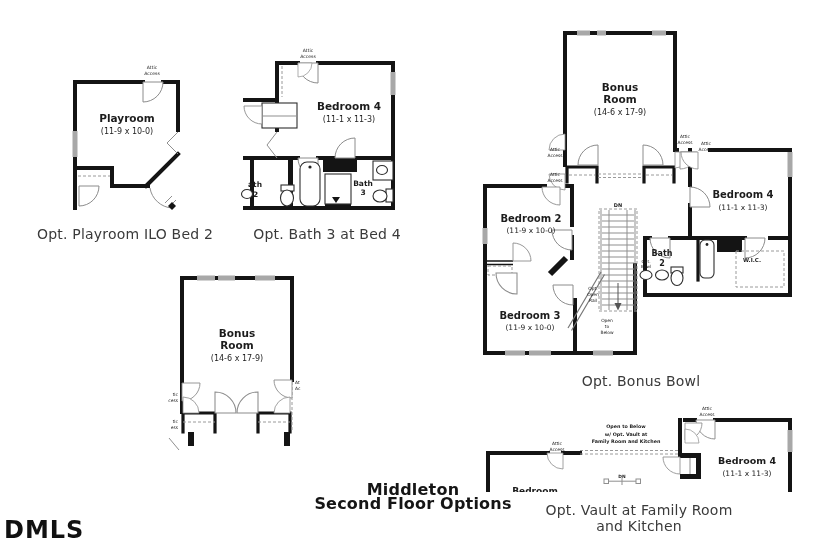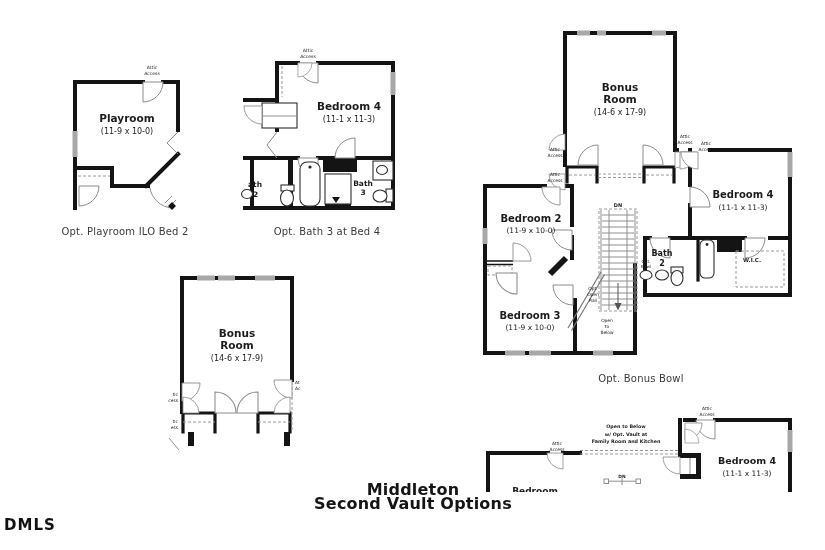--- a/index.html
+++ b/index.html
@@ -8,24 +8,24 @@
   .plan{position:absolute;}
   svg text{font-family:"DejaVu Sans","Liberation Sans",sans-serif;fill:#1c1c1c;}
   .wall{stroke:#141414;stroke-width:4;fill:none;stroke-linecap:square;}
   .wall3{stroke:#141414;stroke-width:3.2;fill:none;stroke-linecap:square;}
   .thin{stroke:#2e2e2e;stroke-width:1.1;fill:#fff;}
   .gray{stroke:#8f8f8f;stroke-width:1;fill:none;}
   .dash{stroke:#9a9a9a;stroke-width:1;fill:none;stroke-dasharray:3 2;}
   .win{fill:#a8a8a8;stroke:none;}
   .blk{fill:#141414;stroke:none;}
   .door{fill:#fff;stroke:#8c8c8c;stroke-width:1;}
-  .cap{position:absolute;font-size:10px;color:#3a3a3a;text-align:center;width:200px;letter-spacing:.2px;}
+  .cap{position:absolute;font-size:14px;color:#3a3a3a;text-align:center;width:200px;letter-spacing:.2px;}
   .title{position:absolute;left:313px;top:483px;width:200px;text-align:center;color:#151515;
          font-weight:bold;font-size:16px;line-height:14px;letter-spacing:.2px;}
-  .logo{position:absolute;left:4px;top:516px;font-size:15px;font-weight:bold;color:#111;letter-spacing:1px;}
+  .logo{position:absolute;left:4px;top:516px;font-size:24px;font-weight:bold;color:#111;letter-spacing:1px;}
 </style>
 </head>
 <body>
 
 <div class="canvas">
 
   <svg width="0" height="0" style="position:absolute">
     <defs>
         <path id="pie" d="M0,0 L20,0 A20,20 0 0 1 0,20 Z"></path>
       </defs>
@@ -239,20 +239,21 @@
     <text x="222" y="14.5" font-size="4.4" text-anchor="middle">Attic</text>
     <text x="222" y="20.5" font-size="4.4" text-anchor="middle">Access</text>
     <text x="141" y="33" font-size="4.8" font-weight="bold" text-anchor="middle">Open to Below</text>
     <text x="141" y="40.5" font-size="4.8" font-weight="bold" text-anchor="middle">w/ Opt. Vault at</text>
     <text x="141" y="48" font-size="4.8" font-weight="bold" text-anchor="middle">Family Room and Kitchen</text>
     <text x="137" y="82.5" font-size="4.4" font-weight="bold" text-anchor="middle">DN</text>
     <text x="262" y="69" font-size="9.5" font-weight="bold" text-anchor="middle">Bedroom 4</text>
     <text x="262" y="80.5" font-size="7.5" text-anchor="middle">(11-1 x 11-3)</text>
     <text x="50" y="99" font-size="9" font-weight="bold" text-anchor="middle">Bedroom</text>
   </svg>
+  <div class="cap" style="left:539px;top:502px">Opt. Vault at Family Room and Kitchen</div>
 
   <div class="title">
     <div>Middleton</div>
-    <div>Second Vault Options</div>
+    <div>Second Floor Options</div>
   </div>
   <div class="logo">DMLS</div>
 
 </div>
 
 </body></html>

